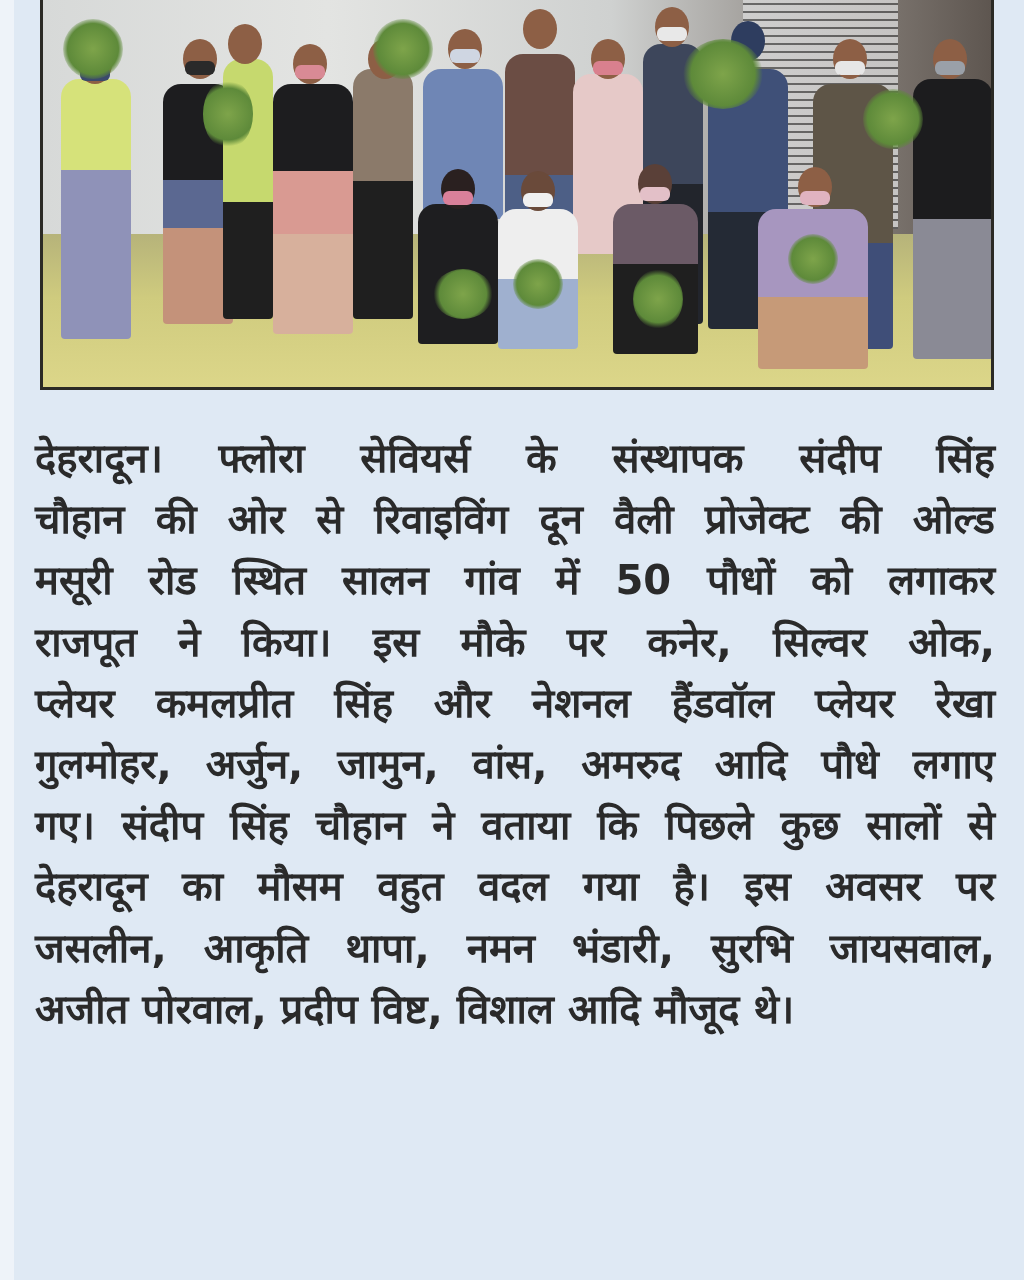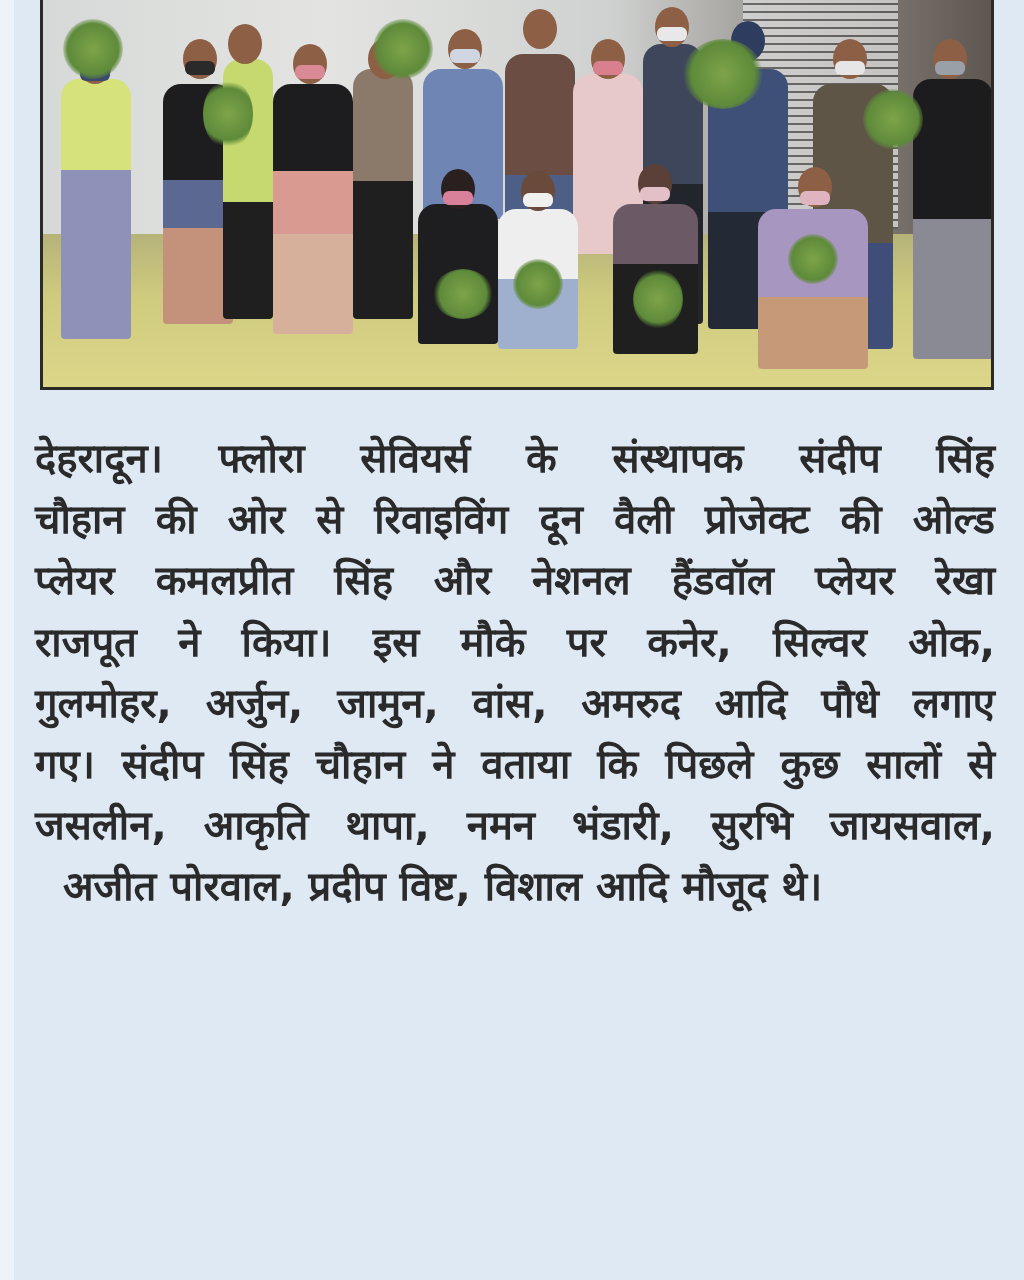--- a/index.html
+++ b/index.html
@@ -55,21 +55,21 @@
       height: 61.2px;
       line-height: 61.2px;
       font-size: 40px;
       font-weight: bold;
       color: #2a2a2a;
       text-align: justify;
       text-align-last: justify;
       white-space: nowrap;
       letter-spacing: 0px;
     }
-    .line.last { text-align-last: left; margin-left: 28px; }
+    .line.last { text-align-last: left; }
   </style>
 </head>
 <body>
 
 <div class="edge-strip"></div>
 
 <div class="photo" title="Group of young people wearing face masks holding saplings on a lawn in front of a building">
   <div class="building"></div>
   <div class="wall-grid"></div>
   <div class="lawn"></div>
@@ -141,19 +141,21 @@
   <div class="leaf" style="left:820px;top:90px;width:60px;height:60px;"></div>
   <div class="leaf" style="left:390px;top:270px;width:60px;height:50px;"></div>
   <div class="leaf" style="left:470px;top:260px;width:50px;height:50px;"></div>
   <div class="leaf" style="left:590px;top:270px;width:50px;height:60px;"></div>
   <div class="leaf" style="left:745px;top:235px;width:50px;height:50px;"></div>
 </div>
 
 <div class="article">
   <span class="line">देहरादून। फ्लोरा सेवियर्स के संस्थापक संदीप सिंह</span>
   <span class="line">चौहान की ओर से रिवाइविंग दून वैली प्रोजेक्ट की ओल्ड</span>
+  <span class="line">मसूरी रोड स्थित सालन गांव में 50 पौधों को लगाकर</span>
+  <span class="line">राजपूत ने किया। इस मौके पर कनेर, सिल्वर ओक,</span>
   <span class="line">प्लेयर कमलप्रीत सिंह और नेशनल हैंडवॉल प्लेयर रेखा</span>
-  <span class="line">राजपूत ने किया। इस मौके पर कनेर, सिल्वर ओक,</span>
   <span class="line">गुलमोहर, अर्जुन, जामुन, वांस, अमरुद आदि पौधे लगाए</span>
   <span class="line">गए। संदीप सिंह चौहान ने वताया कि पिछले कुछ सालों से</span>
+  <span class="line">देहरादून का मौसम वहुत वदल गया है। इस अवसर पर</span>
   <span class="line">जसलीन, आकृति थापा, नमन भंडारी, सुरभि जायसवाल,</span>
   <span class="line last">अजीत पोरवाल, प्रदीप विष्ट, विशाल आदि मौजूद थे।</span>
 </div>
 
 </body></html>

